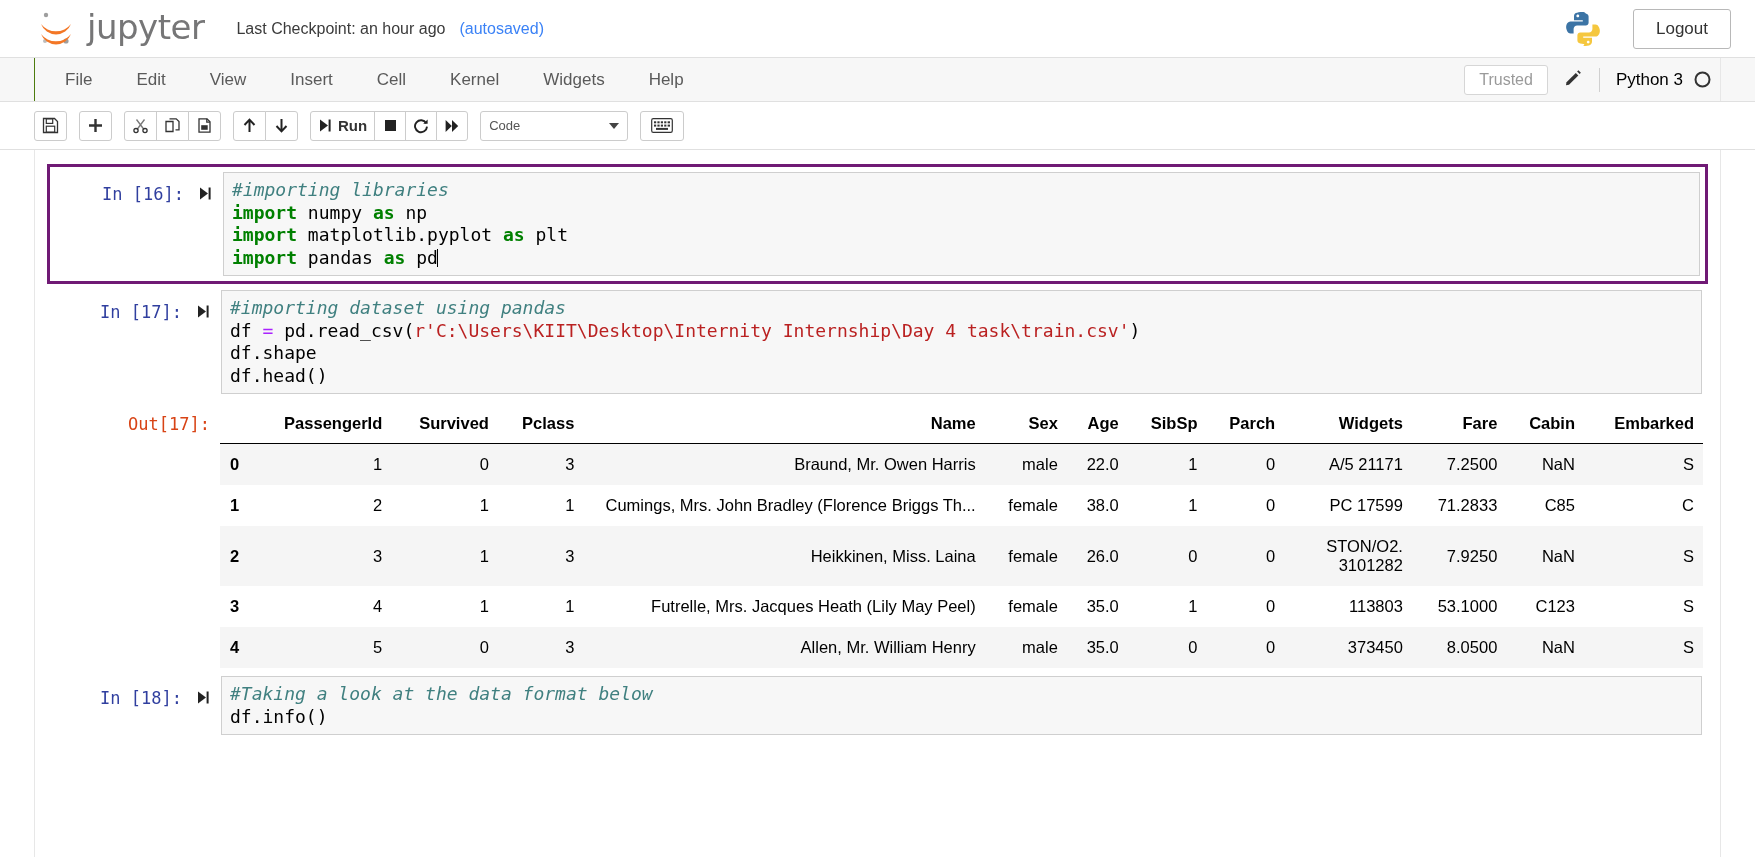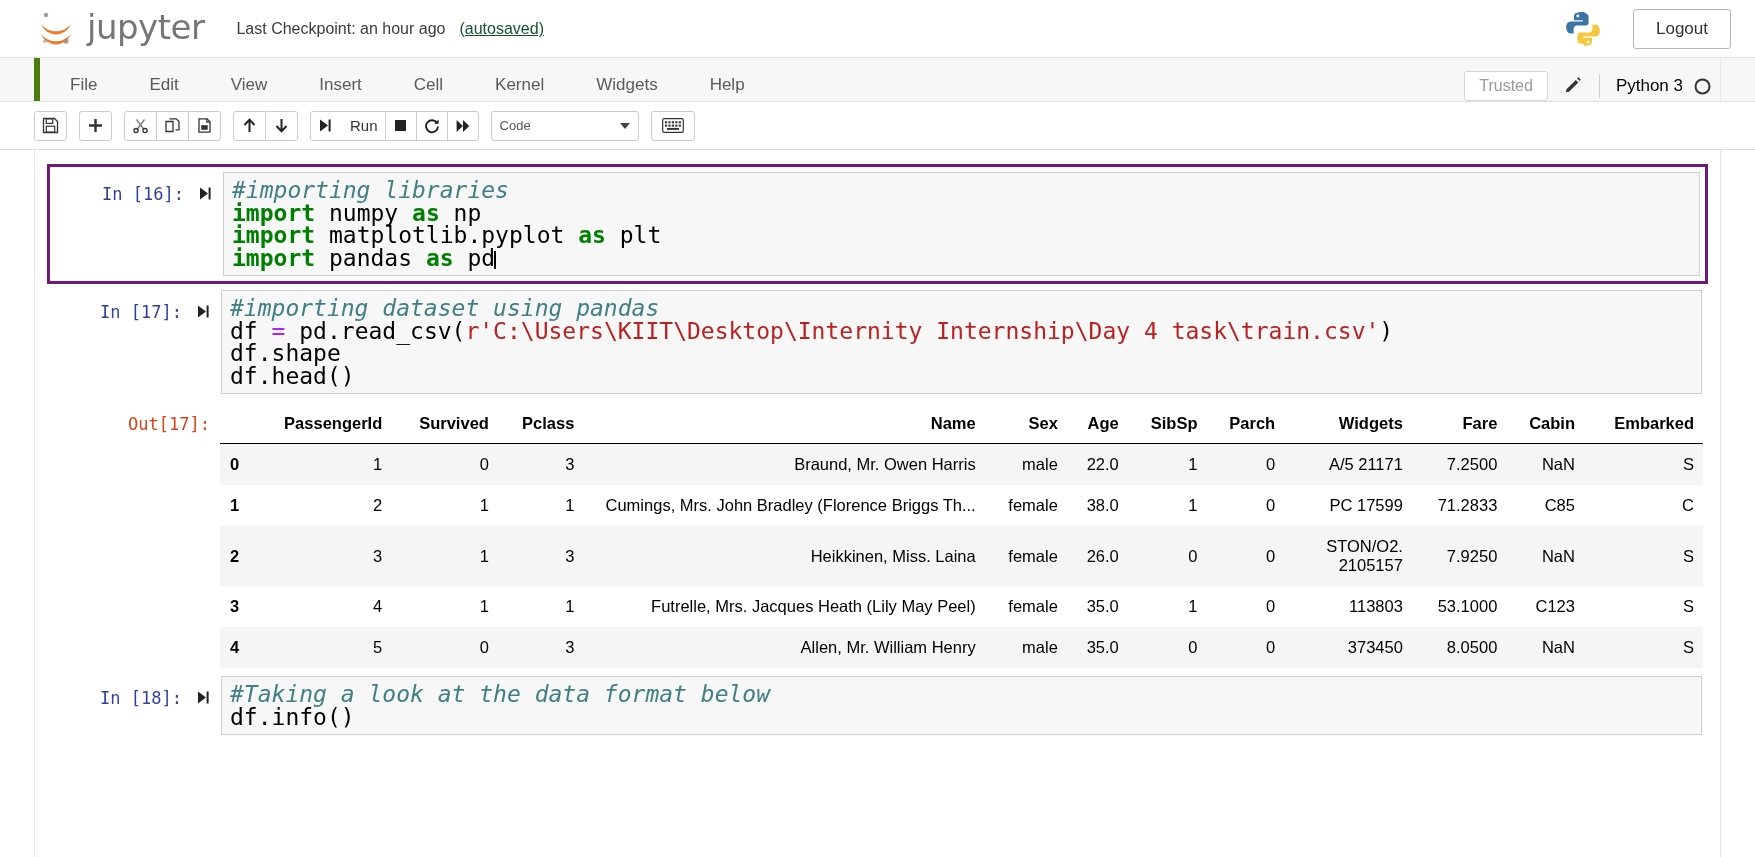--- a/index.html
+++ b/index.html
@@ -38,23 +38,22 @@
     color: #000;
     font-family: "Liberation Sans", sans-serif;
   }
   #checkpoint-text {
     font-size: 16px;
     color: #3b3b3b;
     margin-left: 10px;
   }
   #autosave-text {
     font-size: 16px;
-    color: #14532d;
+    color: #3b82f6;
     margin-left: 14px;
-    text-decoration: underline;
   }
   #header-right {
     margin-left: auto;
     display: flex;
     align-items: center;
     gap: 30px;
   }
   .py-logo { width: 40px; height: 40px; display: block; }
   #logout-btn {
     border: 1px solid #b8b8b8;
@@ -69,26 +68,25 @@
 
   
   #menubar-wrap {
     background: #f7f7f7;
     border-bottom: 1px solid #e0e0e0;
     height: 44px;
     padding: 0 34px;
   }
   #menubar {
     height: 100%;
-    border-left: 6px solid #4d7c0f;
+    border-left: 1px solid #4d7c0f;
     border-right: 1px solid #e7e7e7;
     display: flex;
-    align-items: flex-end;
+    align-items: center;
     padding: 0 8px;
-    gap: 8px;
   }
   .menu-item {
     font-size: 17px;
     color: #5a5a5a;
     padding: 6px 22px;
     cursor: pointer;
     font-family: "Liberation Sans", sans-serif;
   }
   #menubar-right {
     margin-left: auto;
@@ -147,21 +145,21 @@
     align-items: center;
     justify-content: center;
     cursor: pointer;
     color: #333;
     padding: 0 7px;
     border-radius: 3px;
   }
   .btn-group .tb-btn { border-radius: 0; margin-left: -1px; }
   .btn-group .tb-btn:first-child { border-radius: 3px 0 0 3px; margin-left: 0; }
   .btn-group .tb-btn:last-child { border-radius: 0 3px 3px 0; }
-  .run-label { font-size: 15px; color: #333; margin-left: 17px; }
+  .run-label { font-size: 15px; color: #333; margin-left: 5px; font-weight: bold; }
   #celltype-select {
     border: 1px solid #cccccc;
     background: #fff;
     height: 30px;
     width: 148px;
     font-size: 13px;
     color: #555;
     padding: 0 8px;
     border-radius: 3px;
     font-family: "Liberation Sans", sans-serif;
@@ -222,21 +220,21 @@
   .input-area {
     flex: 1 1 auto;
     background: #f7f7f7;
     border: 1px solid #cfcfcf;
     padding: 6px 8px 6px 8px;
     min-height: 30px;
   }
   pre.code {
     margin: 0;
     font-family: "DejaVu Sans Mono", monospace;
-    font-size: 23px;
+    font-size: 18px;
     line-height: 22.5px;
     color: #000;
     white-space: pre;
     tab-size: 4;
   }
   .tok-comment { color: #408080; font-style: italic; }
   .tok-kw { color: #008000; font-weight: bold; }
   .tok-str { color: #ba2121; }
   .tok-op { color: #a2f; }
   .cursor {
@@ -534,21 +532,21 @@
                 <tr>
                   <td class="idx">2</td>
                   <td>3</td>
                   <td>1</td>
                   <td>3</td>
                   <td class="name-col">Heikkinen, Miss. Laina</td>
                   <td>female</td>
                   <td>26.0</td>
                   <td>0</td>
                   <td>0</td>
-                  <td class="ticket-col">STON/O2. 2105157</td>
+                  <td class="ticket-col">STON/O2. 3101282</td>
                   <td>7.9250</td>
                   <td>NaN</td>
                   <td>S</td>
                 </tr>
                 <tr>
                   <td class="idx">3</td>
                   <td>4</td>
                   <td>1</td>
                   <td>1</td>
                   <td class="name-col">Futrelle, Mrs. Jacques Heath (Lily May Peel)</td>

